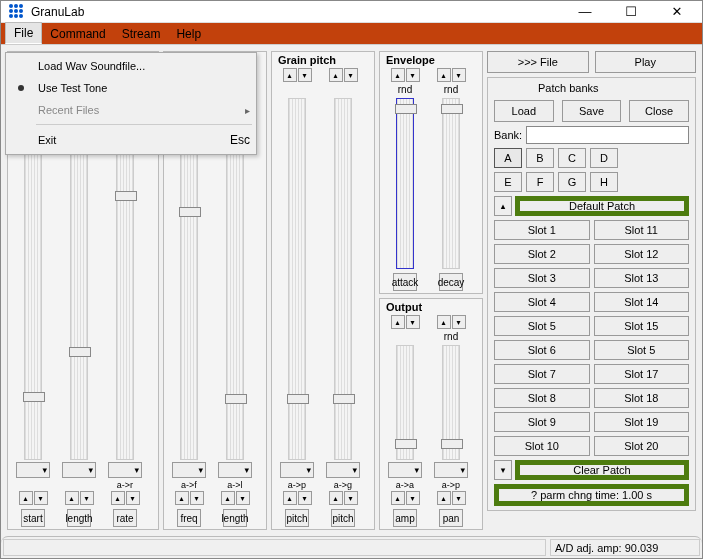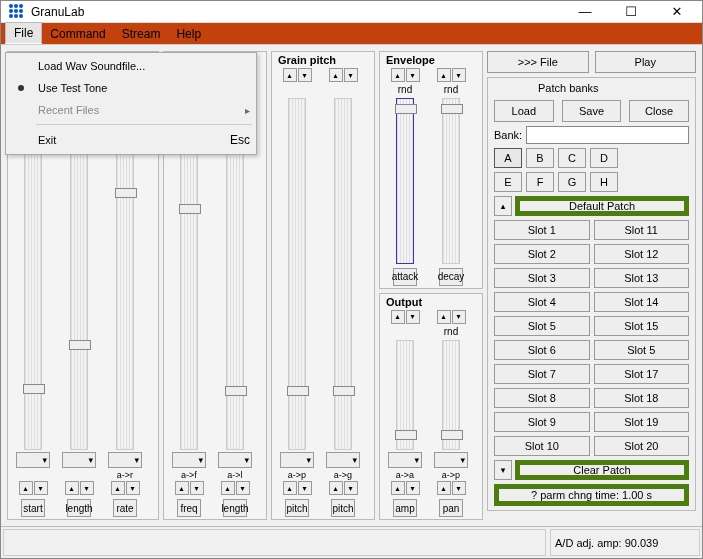--- a/index.html
+++ b/index.html
@@ -44,21 +44,21 @@
 .bankrow { display: flex; align-items: center; gap: 4px; }
 .bankrow input { flex: 1; height: 18px; border: 1px solid #888; background: #fff; padding: 0 3px; }
 .letterbtns { display: flex; gap: 4px; }
 .letterbtn { width: 28px; height: 20px; background: #eee; border: 1px solid #999; display: flex; align-items: center; justify-content: center; font-size: 11px; }
 .letterbtn.active { border: 1px solid #555; background: #e8e8e8; }
 .slotgrid { display: grid; grid-template-columns: 1fr 1fr; gap: 4px; }
 .slotbtn { height: 20px; background: #eee; border: 1px solid #999; display: flex; align-items: center; justify-content: center; font-size: 11px; }
 .defrow { display: flex; gap: 3px; }
 .spinv { width: 18px; height: 20px; background: #eee; border: 1px solid #999; display: flex; align-items: center; justify-content: center; font-size: 9px; }
 .defbtn { flex: 1; height: 20px; background: #eee; border: 5px solid #4d7c0f; display: flex; align-items: center; justify-content: center; }
-.statusbar { height: 32px; border-top: 1px solid #bbb; display: flex; }
+.statusbar { height: 22px; border-top: 1px solid #bbb; display: flex; border-radius: 7px; }
 .statusleft { flex: 1; border: 1px solid #ccc; margin: 2px; }
 .statusright { width: 150px; border: 1px solid #ccc; margin: 2px; display: flex; align-items: center; padding: 0 4px; font-size: 11px; }
 .envout { display: flex; flex-direction: column; gap: 4px; }
 </style>
 </head>
 <body>
 
 <div class="titlebar">
   <div class="icon">
       <span></span>

